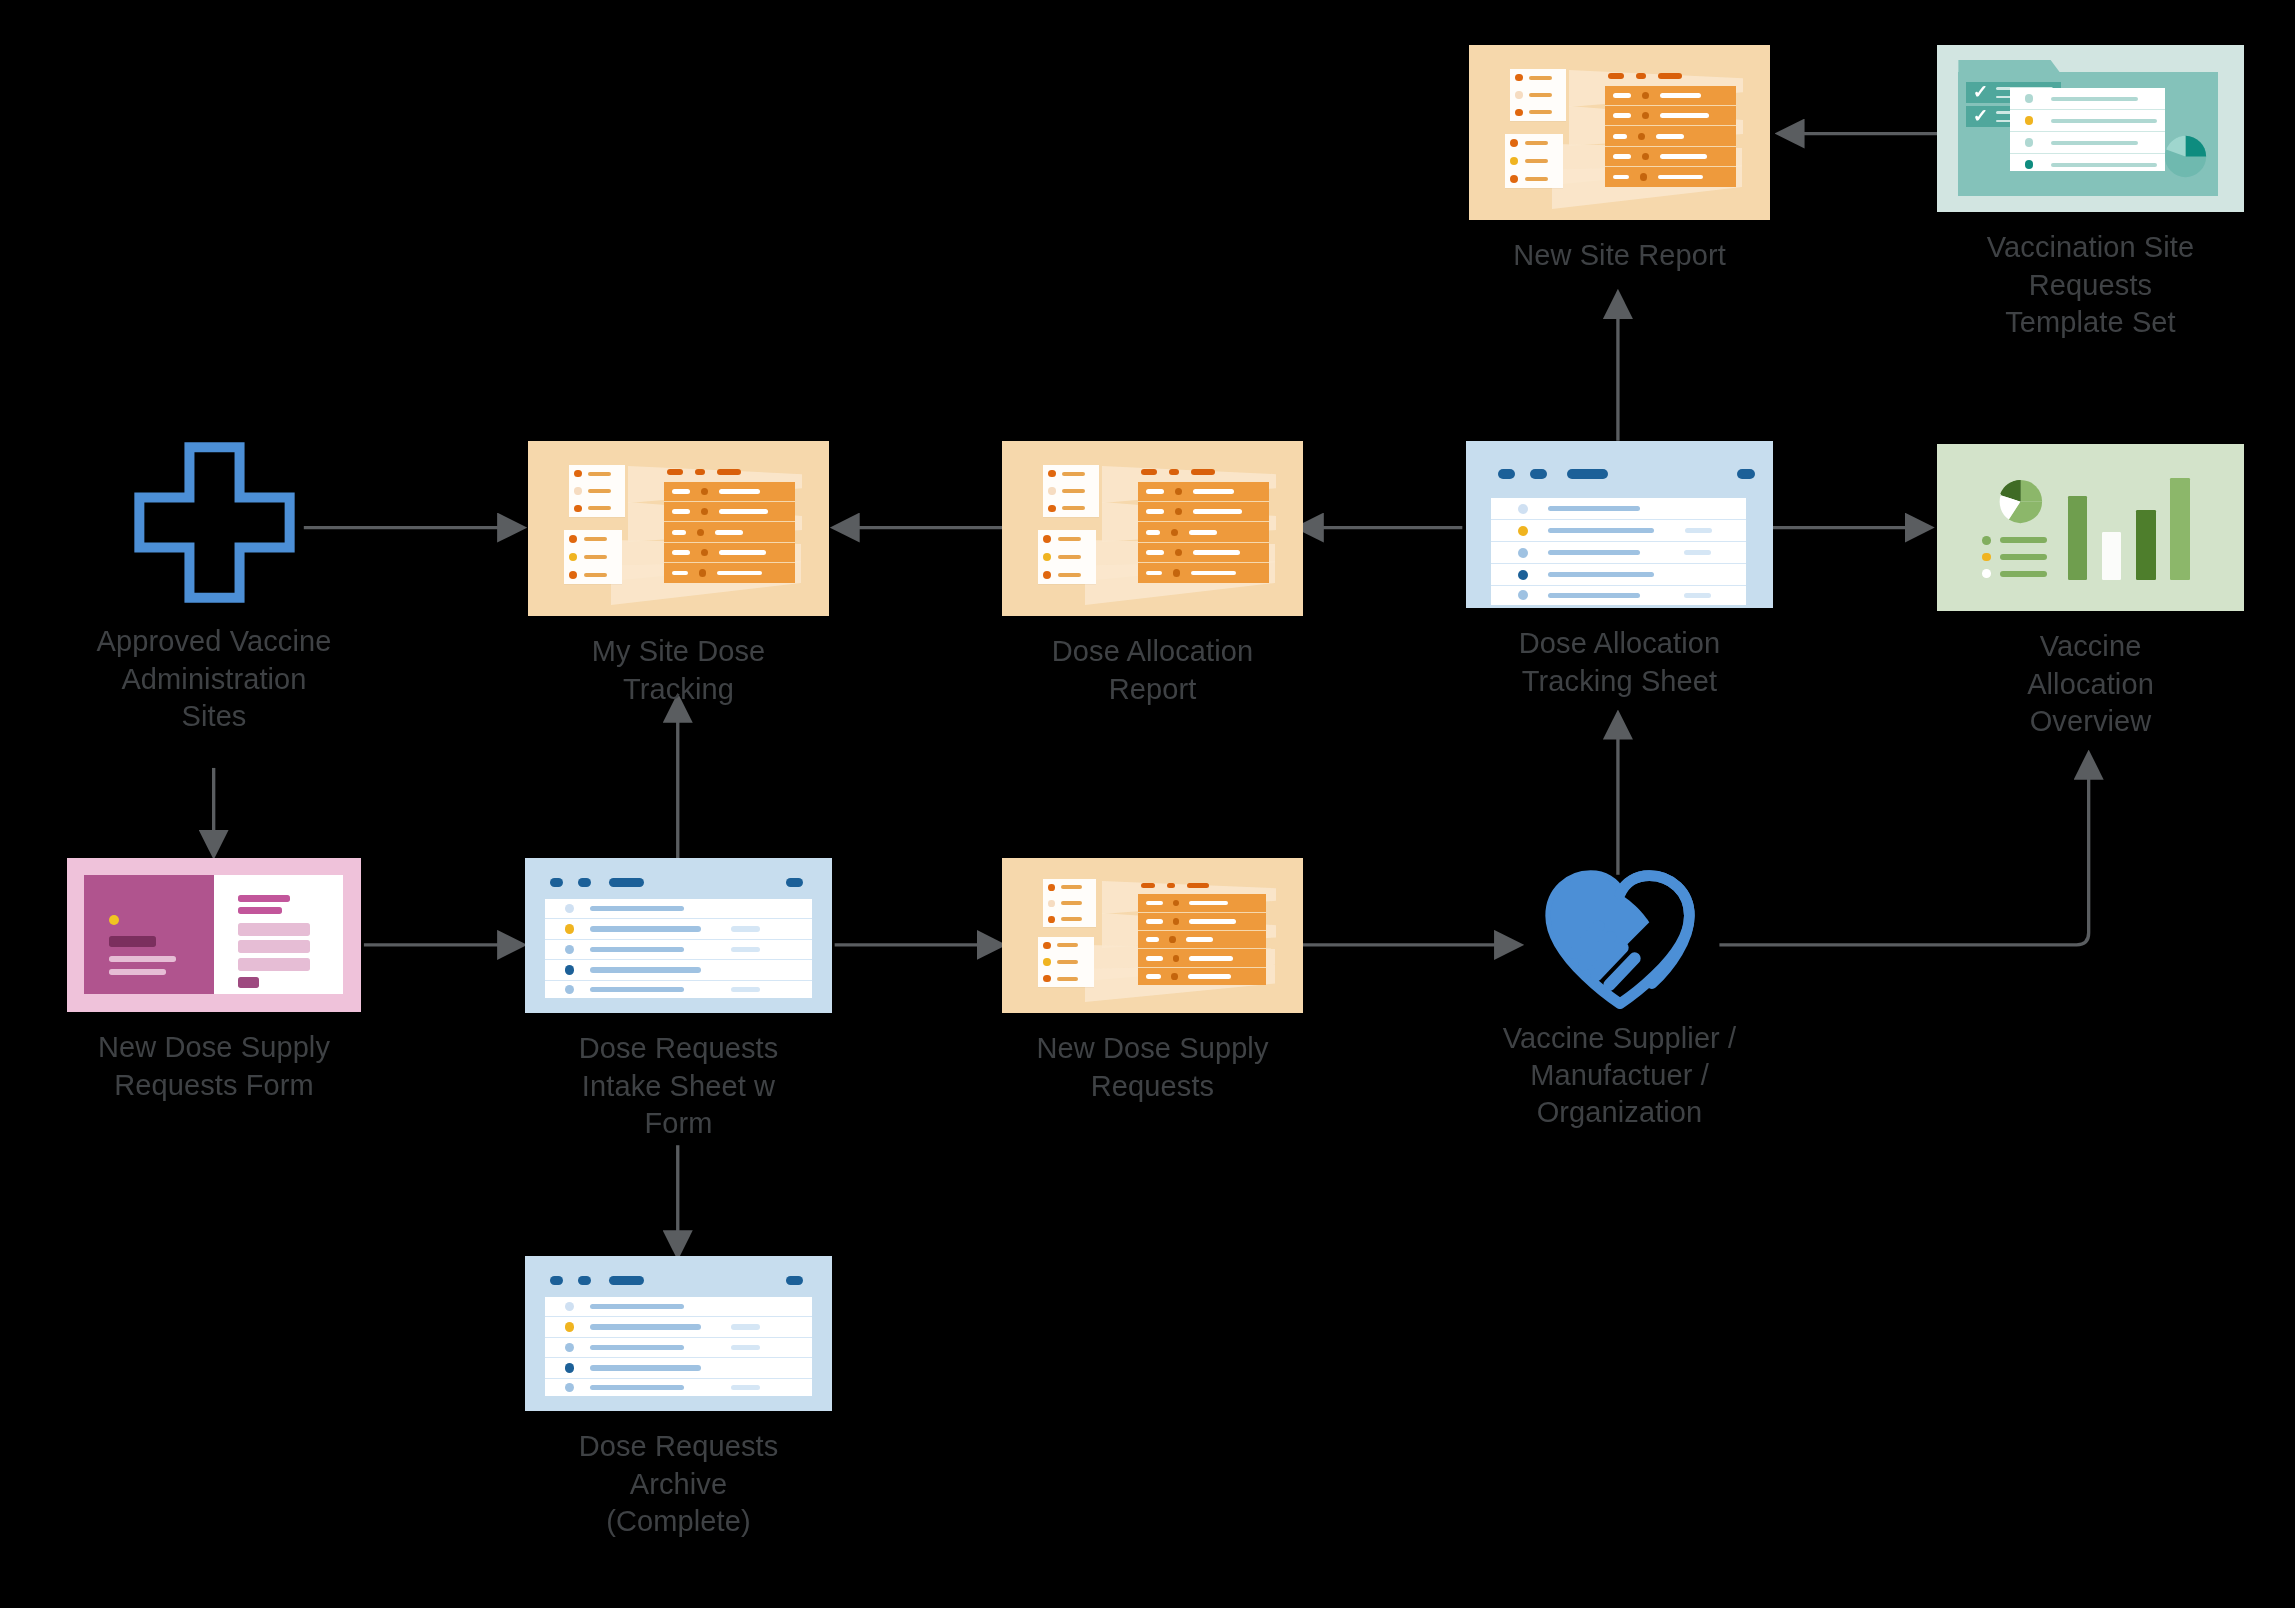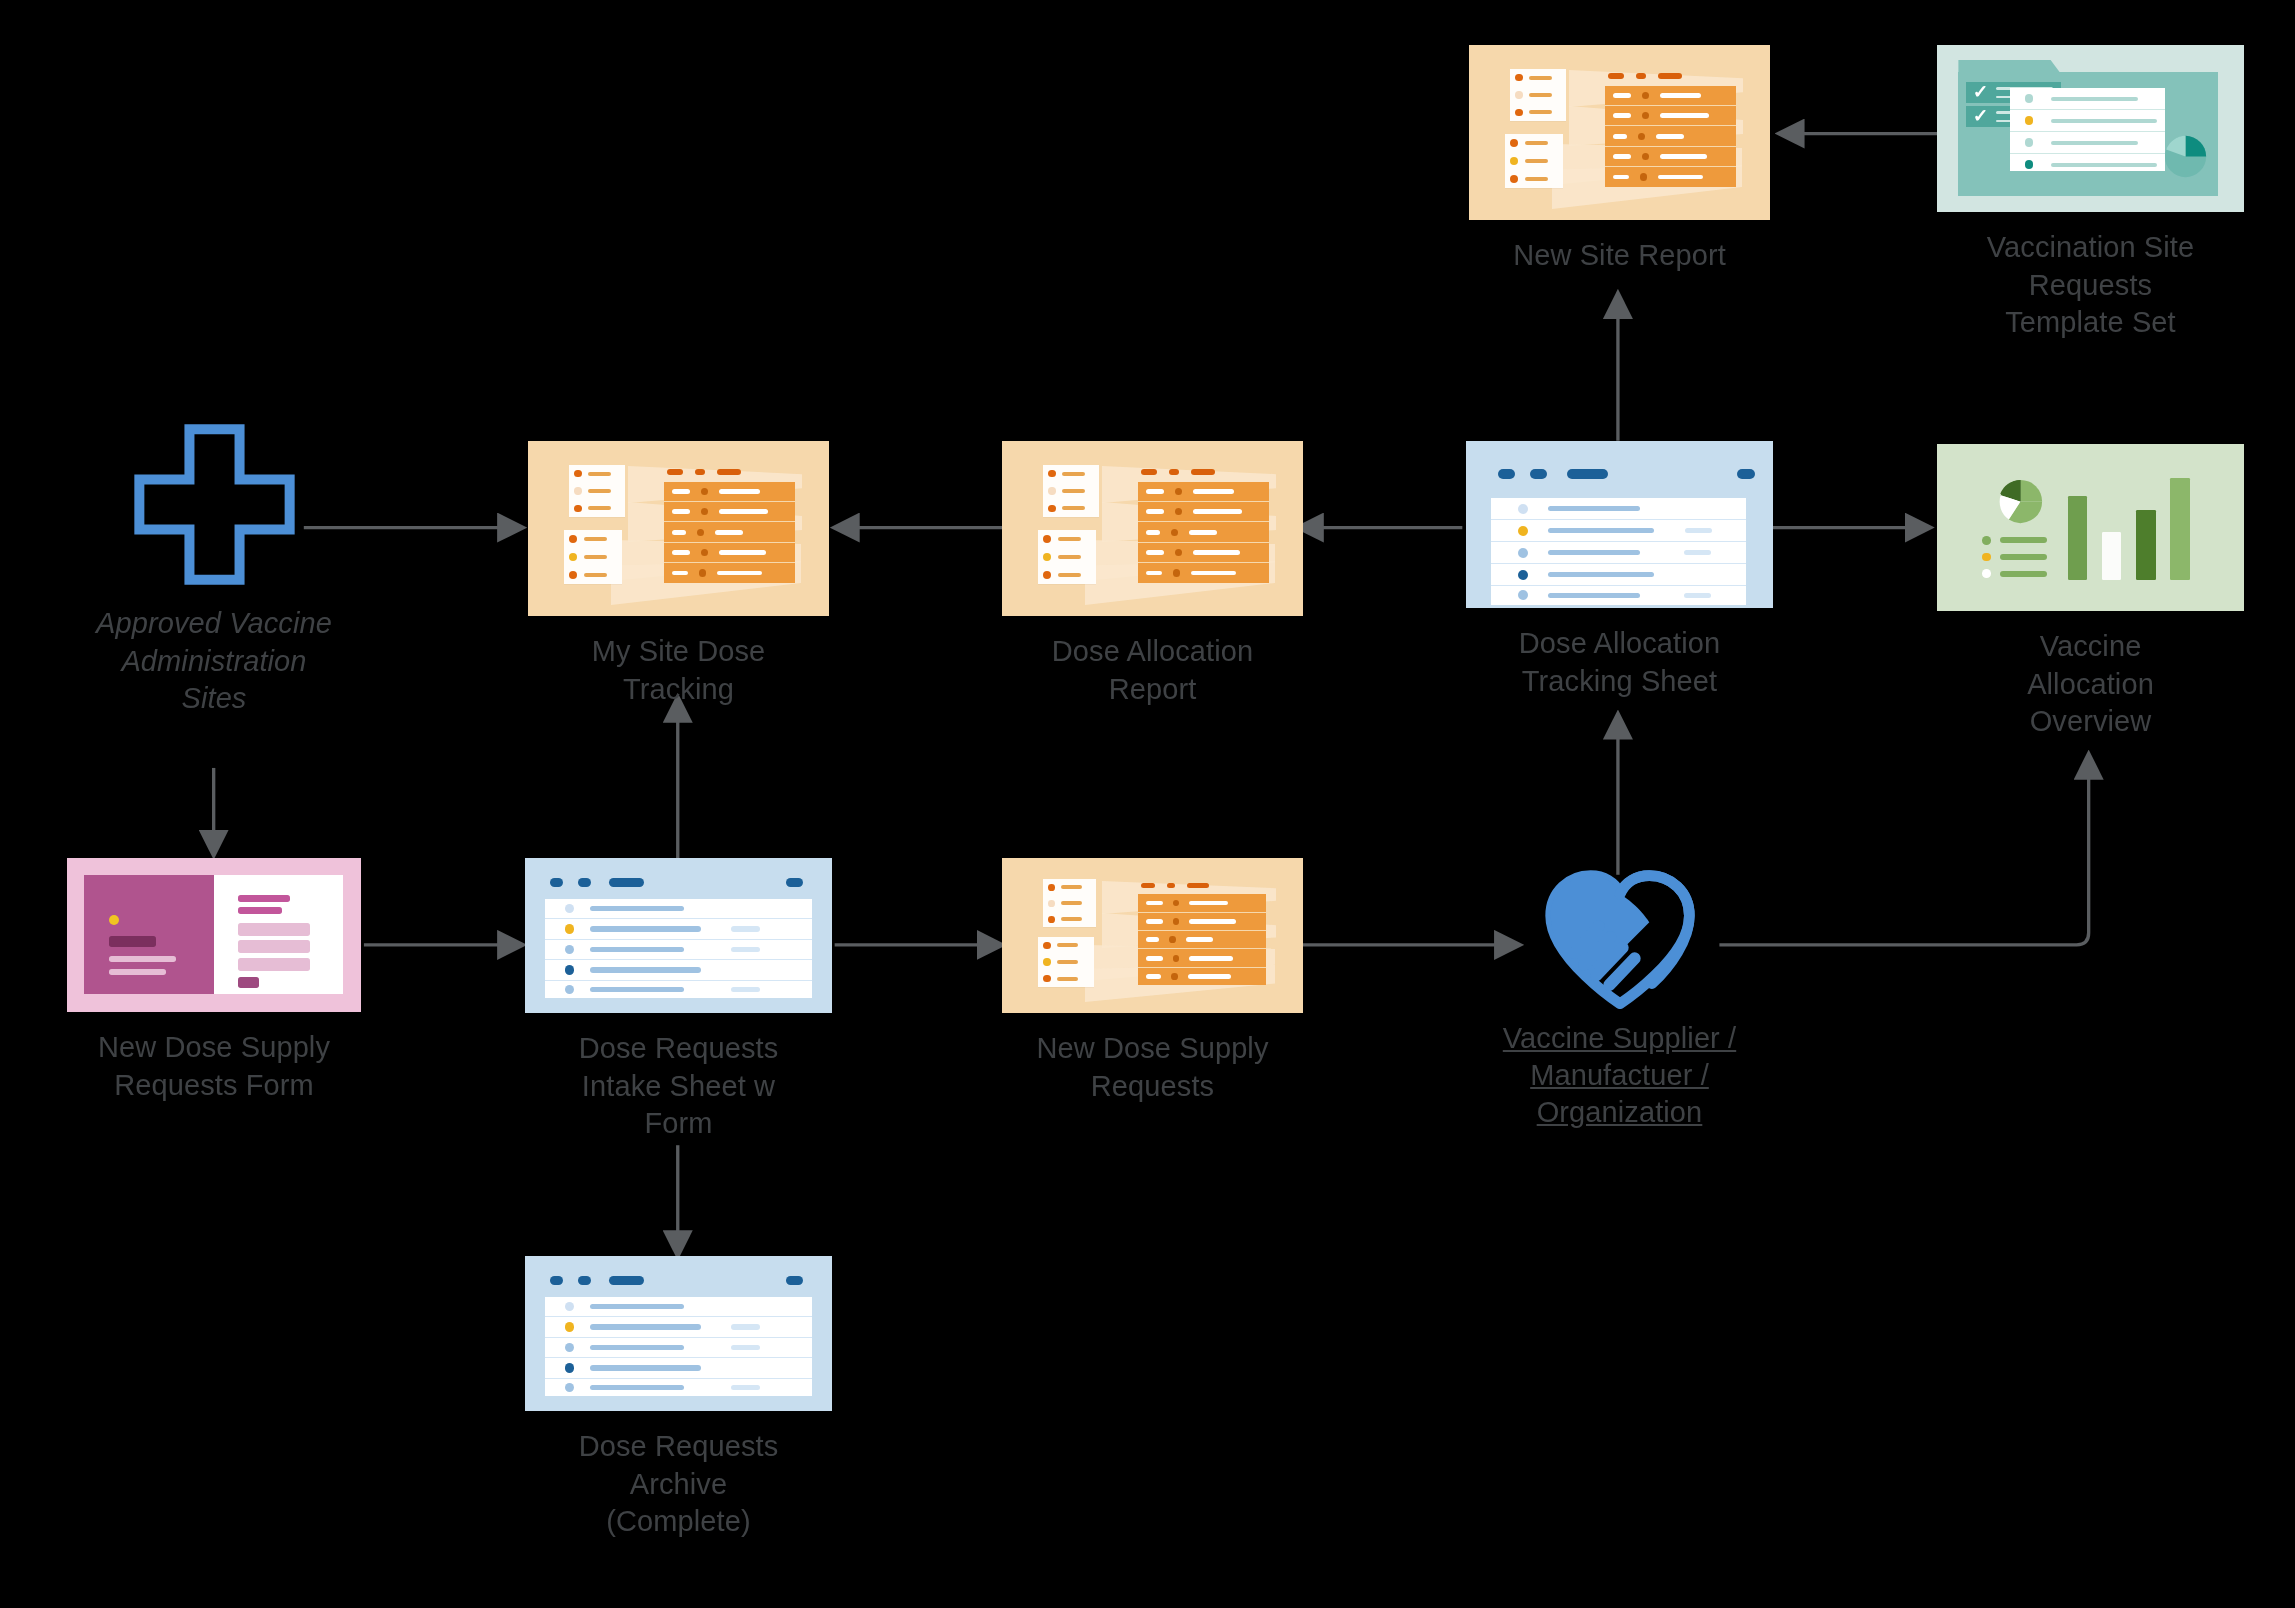--- a/index.html
+++ b/index.html
@@ -112,21 +112,21 @@
       <path d="M1015,1715 L1015,1880"></path>
 
       <path d="M1945,1415 L2275,1415"></path>
 
       <path d="M2423,1310 L2423,1070"></path>
 
       <path d="M2575,1415 L3110,1415 Q3128,1415 3128,1397 L3128,1130"></path>
     </g>
   </svg>
 
-  <div class="node" style="left:87px; top:421px; width:254px;font-style:italic;">
+  <div class="node" style="left:87px; top:439px; width:254px;">
     <div class="cross-wrap" style="width:167px;height:167px;">
       <svg class="cross" viewBox="0 0 100 100" aria-hidden="true">
         <path d="M35 5 H65 V35 H95 V65 H65 V95 H35 V65 H5 V35 H35 Z" fill="none" stroke="#4C8FD6" stroke-width="6" stroke-linejoin="miter"></path>
       </svg>
     </div>
     <div class="caption">Approved Vaccine
 Administration
 Sites</div>
   </div>
 
@@ -607,21 +607,21 @@
       <path d="M60 104 C60 104 8 70 8 38 C8 20 22 8 38 8 C48 8 56 13 60 21 C64 13 72 8 82 8 C98 8 112 20 112 38 C112 70 60 104 60 104 Z" fill="none" stroke="#4C8FD6" stroke-width="8" stroke-linejoin="round"></path>
       <path d="M60 22 C56 13 48 8 38 8 C22 8 8 20 8 38 C8 56 22 76 36 89 L82 43 C82 43 74 30 60 22 Z" fill="#4C8FD6"></path>
       <g stroke="#4C8FD6" stroke-width="9" stroke-linecap="round" fill="none">
         <path d="M44 46 L26 66"></path>
         <path d="M53 54 L33 75"></path>
         <path d="M62 62 L42 83"></path>
         <path d="M71 70 L52 90"></path>
       </g>
       <path d="M60 22 C64 13 72 8 82 8 C98 8 112 20 112 38 C112 56 98 76 84 89" fill="none" stroke="#4C8FD6" stroke-width="8" stroke-linecap="round"></path>
     </svg>
-    <div class="caption" style="margin-top:10.7px;text-decoration:underline;">Vaccine Supplier /
+    <div class="caption" style="margin-top:10.7px;">Vaccine Supplier /
 Manufactuer /
 Organization</div>
   </div>
 
   <div class="node" style="left:488px; top:1256px; width:381px;">
     <div class="card blue-card" style="width:307px;height:155px;">
       <div class="bc-hdr" style="left:25px;top:20px;gap:14.7px;">
         <span class="pill" style="width:13.4px;height:8.7px;"></span>
         <span class="pill" style="width:13.4px;height:8.7px;"></span>
         <span class="pill" style="width:35px;height:8.7px;margin-left:2.7px;"></span>

